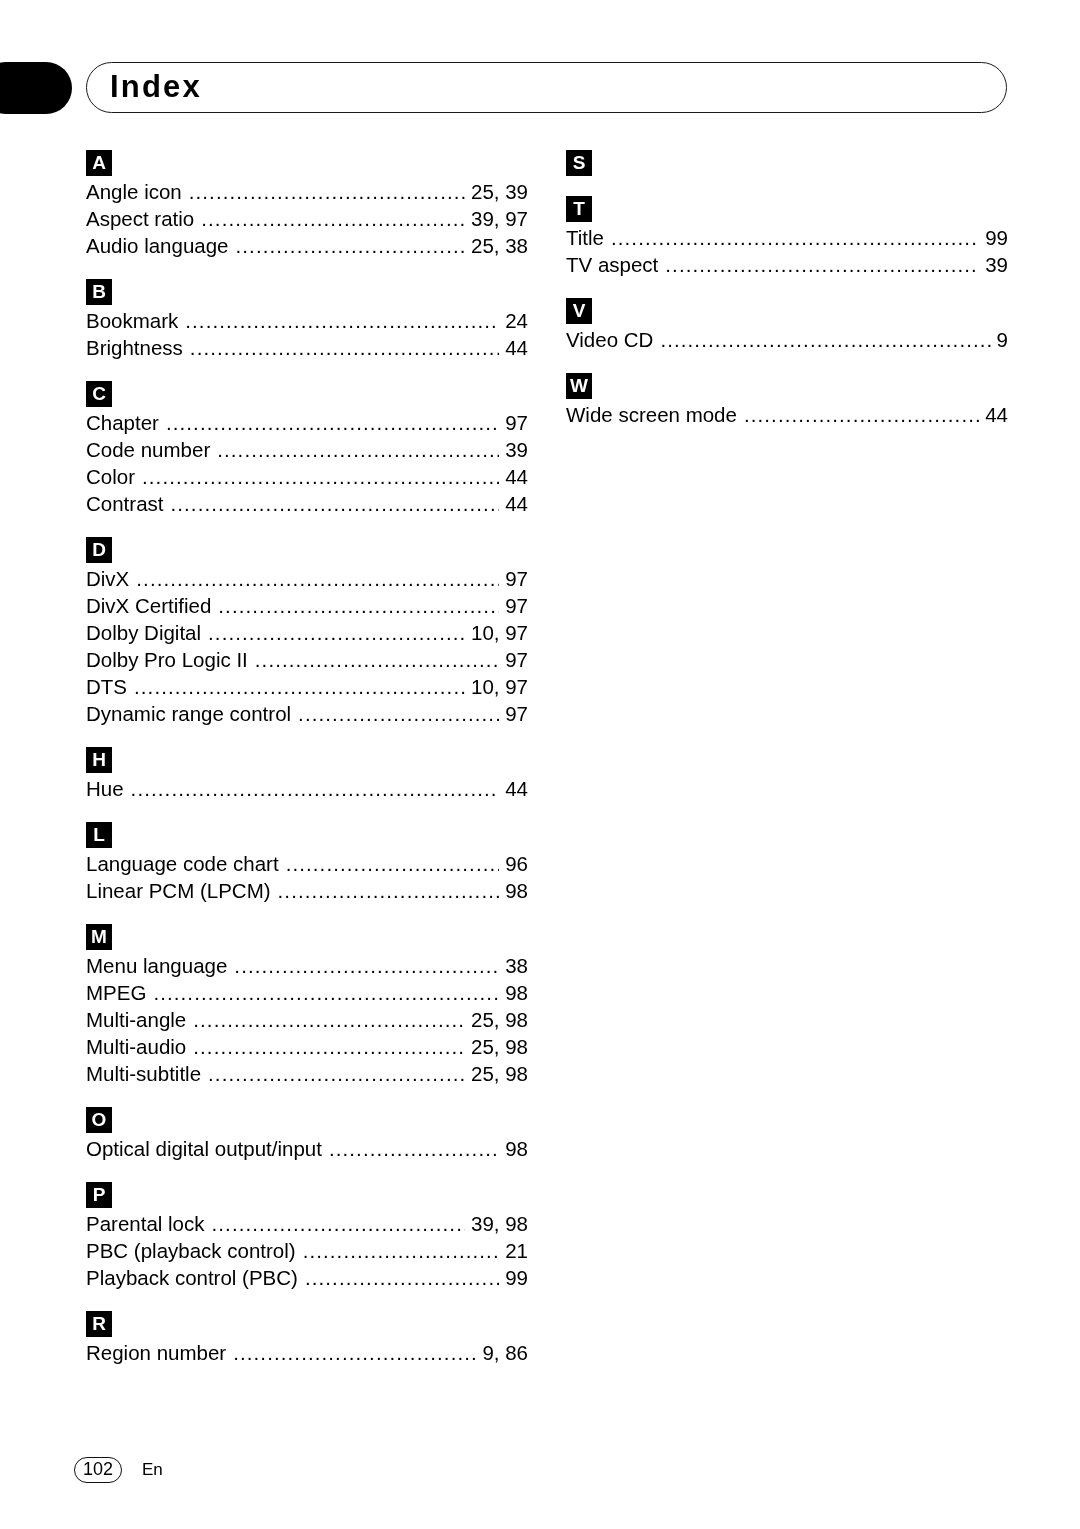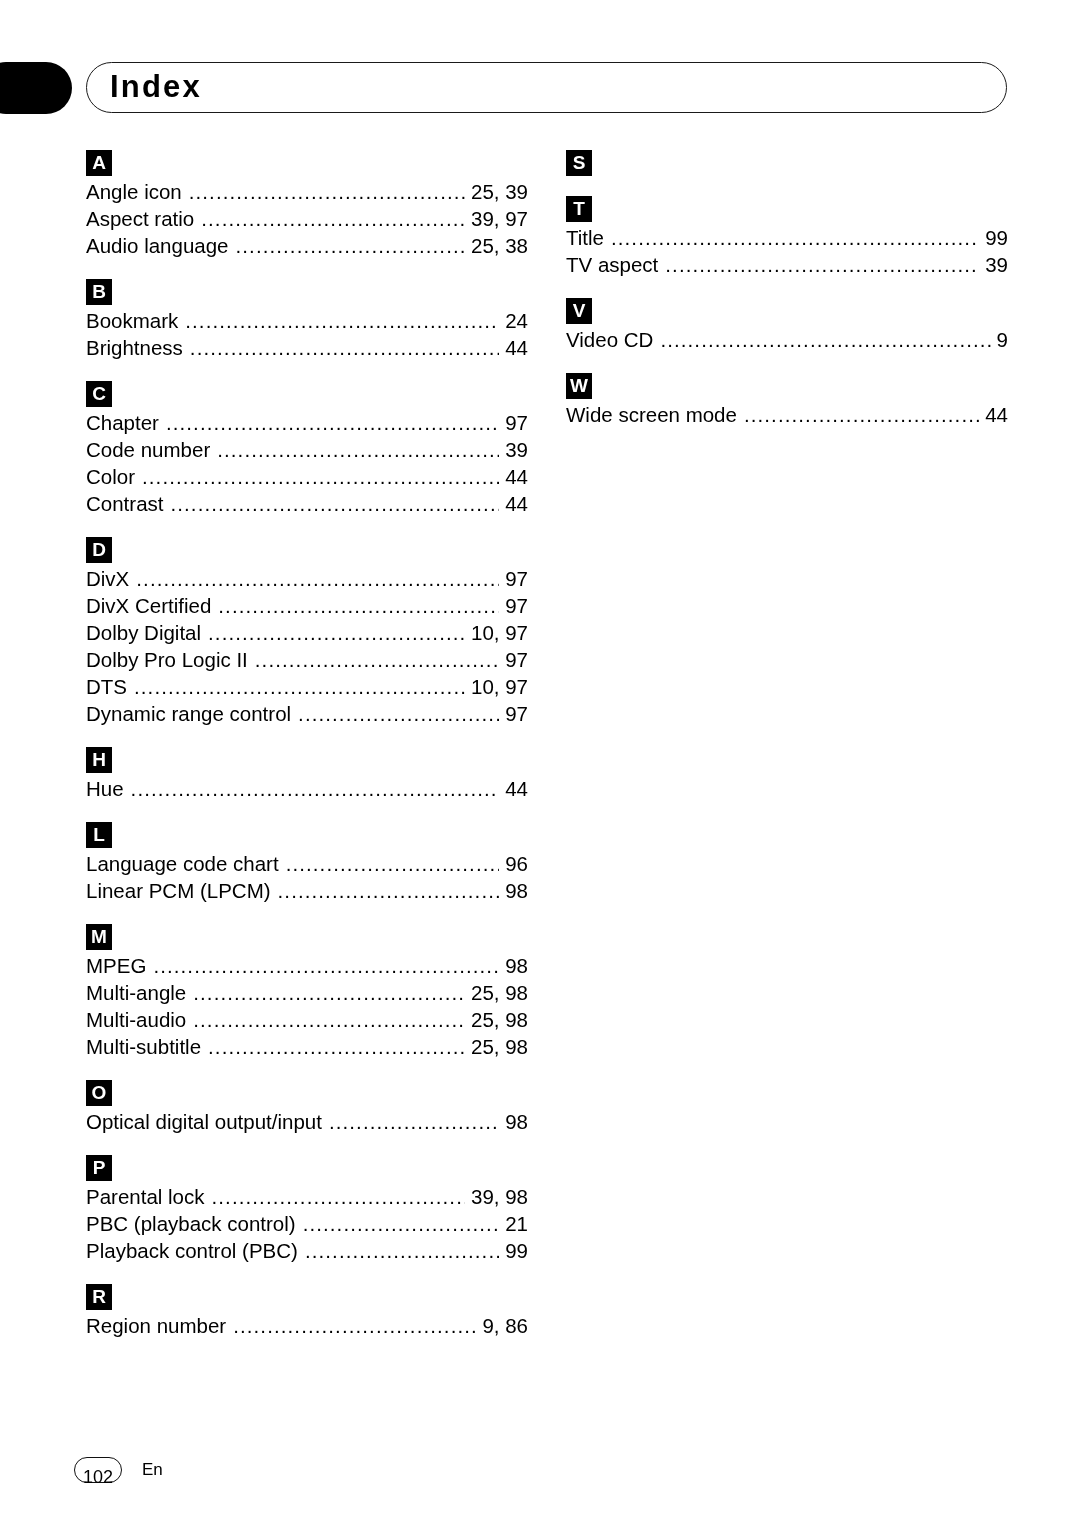--- a/index.html
+++ b/index.html
@@ -135,21 +135,21 @@
     top: 1457px;
     width: 1080px;
     height: 40px;
   }
   .page-pill {
     position: absolute;
     left: 74px;
     top: 0;
     min-width: 48px;
     height: 26px;
-    padding: 8px 7px;
+    padding: 0 7px;
     border: 1.5px solid #111111;
     border-radius: 14px;
     box-sizing: border-box;
     font-size: 18px;
     line-height: 23px;
     text-align: center;
     background: #ffffff;
   }
   .footer-lang {
     position: absolute;
@@ -275,20 +275,25 @@
         </div>
         <div class="entry">
           <span class="entry-term">Linear PCM (LPCM)</span>
           <span class="entry-leader"></span>
           <span class="entry-page">98</span>
         </div>
       </div>
       <div class="section">
         <div class="section-letter">M</div>
         <div class="entry">
+          <span class="entry-term">Menu language</span>
+          <span class="entry-leader"></span>
+          <span class="entry-page">38</span>
+        </div>
+        <div class="entry">
           <span class="entry-term">MPEG</span>
           <span class="entry-leader"></span>
           <span class="entry-page">98</span>
         </div>
         <div class="entry">
           <span class="entry-term">Multi-angle</span>
           <span class="entry-leader"></span>
           <span class="entry-page">25, 98</span>
         </div>
         <div class="entry">

